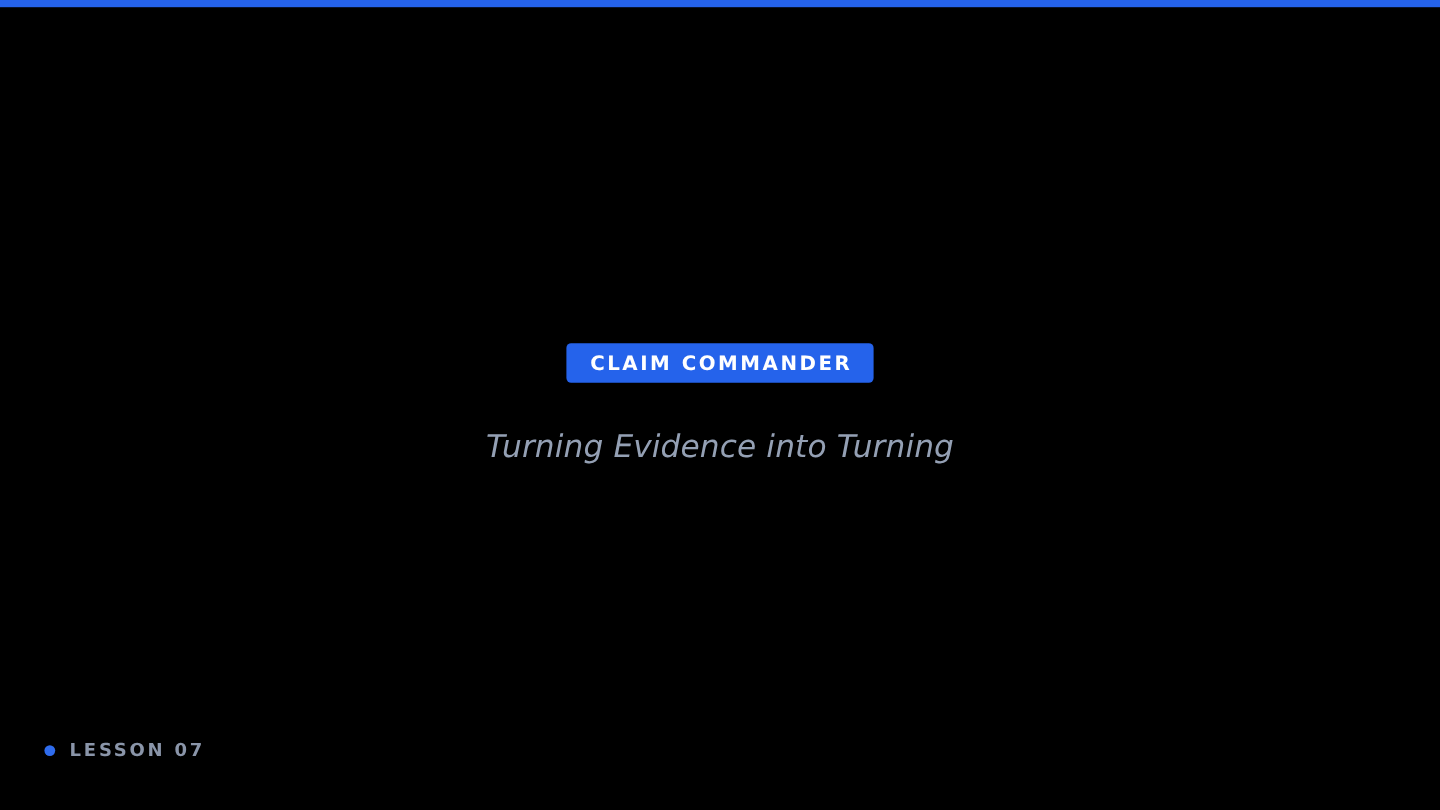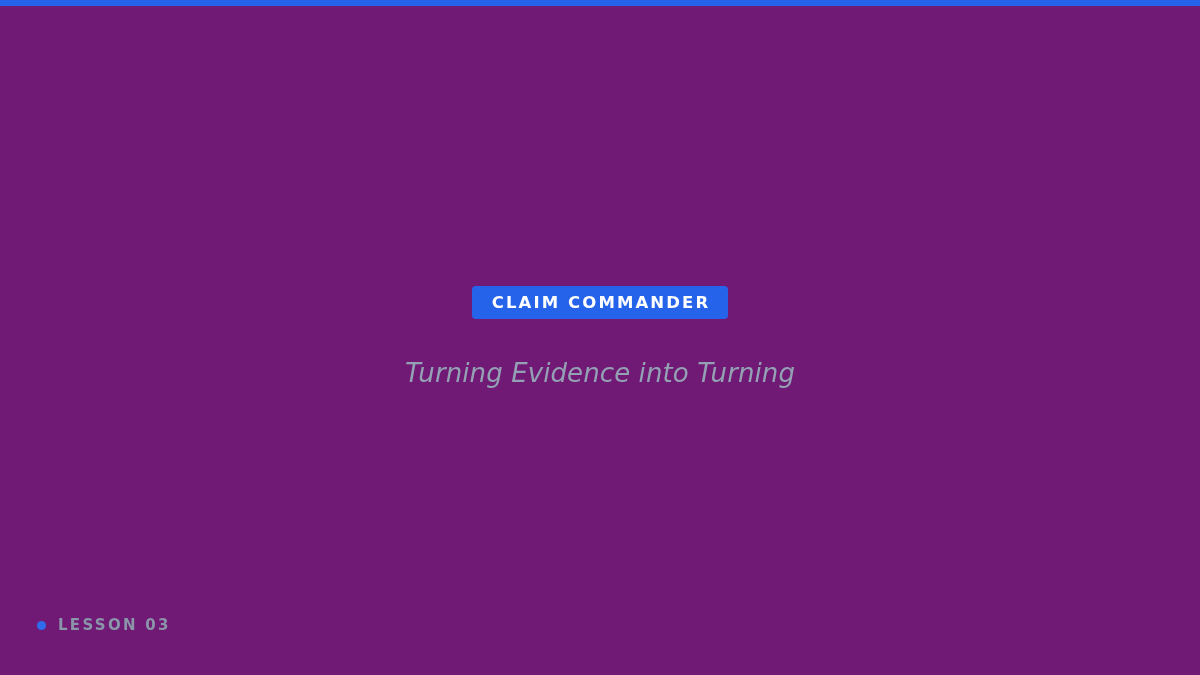--- a/index.html
+++ b/index.html
@@ -13,21 +13,21 @@
     overflow: hidden;
     background: #111a2e;
     font-family: "DejaVu Sans", "Liberation Sans", sans-serif;
     -webkit-font-smoothing: antialiased;
   }
 
   .slide {
     position: relative;
     width: 1200px;
     height: 675px;
-    background: #701a75;
+    background: #000000;
     box-sizing: border-box;
   }
 
   
   .top-accent {
     position: absolute;
     top: 0;
     left: 0;
     width: 1200px;
     height: 6px;
@@ -121,16 +121,16 @@
 
     <div class="eyebrow-badge">CLAIM COMMANDER</div>
 
 
     <p class="hero-subtitle">Turning Evidence into Turning</p>
 
   </div>
 
   <div class="lesson-marker">
     <span class="lesson-dot"></span>
-    <span class="lesson-label">LESSON 03</span>
+    <span class="lesson-label">LESSON 07</span>
   </div>
 
 </div>
 
 </body></html>

